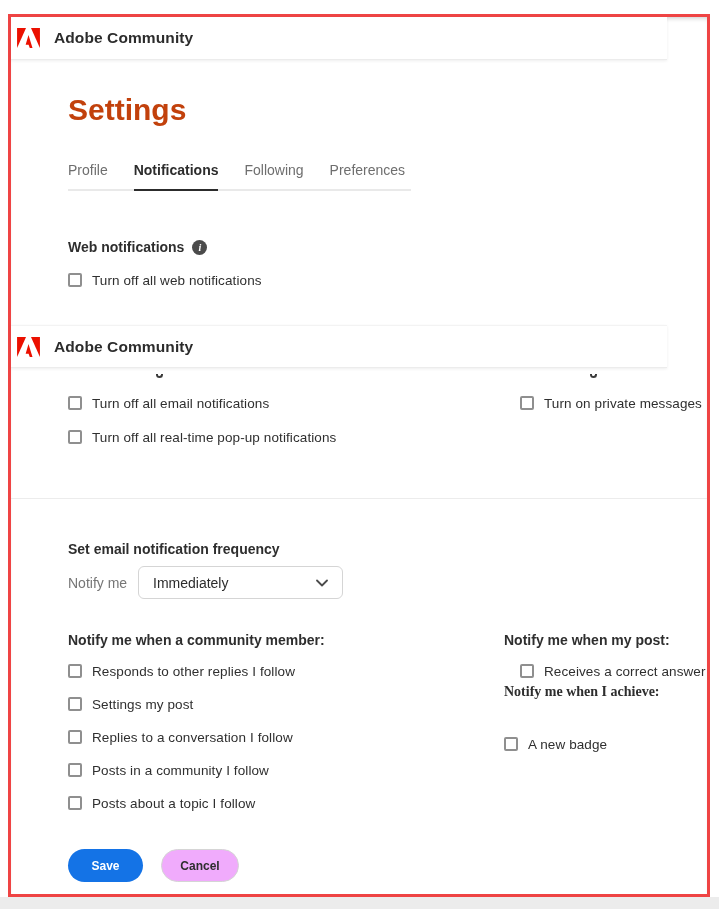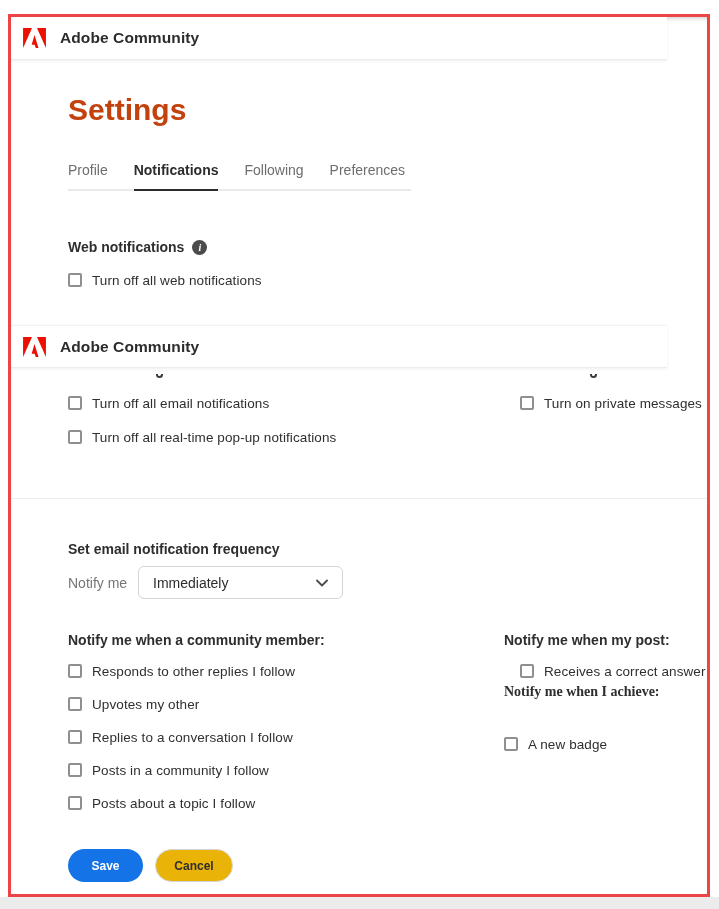--- a/index.html
+++ b/index.html
@@ -6,21 +6,21 @@
   html,body { width:719px; height:909px; background:#ffffff; font-family:"Liberation Sans", sans-serif; }
   .canvas { position:relative; width:719px; height:909px; overflow:hidden; background:#ffffff; }
   .bottom-gutter { position:absolute; left:0; top:897px; width:719px; height:12px; background:#ececec; }
   .frame {
     position:absolute; left:8px; top:14px; width:702px; height:883px;
     border:3px solid #ef4444; background:#ffffff;
     box-shadow: inset 0 4px 5px -3px rgba(0,0,0,.22);
   }
   
   .appbar { position:absolute; left:0; width:656px; height:43px; background:#fff;
-    display:flex; align-items:center; padding-left:12px; gap:14px;
+    display:flex; align-items:center; padding-left:6px; gap:14px;
     border-bottom:1px solid #ececec; box-shadow:0 1px 3px rgba(0,0,0,.07); }
   .appbar-1 { top:0; }
   .appbar-2 { top:308px; border-top:1px solid #f3f3f3; }
   .logo { width:23px; height:20px; display:inline-flex; }
   .brand { font-size:15.5px; font-weight:700; color:#2c2c2c; letter-spacing:.1px; }
 
   .page-title { position:absolute; left:57px; top:76px; font-size:30px; font-weight:700; color:#c2410c; }
 
   
   .tabs { position:absolute; left:57px; top:145px; display:flex; gap:26px;
@@ -44,21 +44,21 @@
 
   .freq-label { position:absolute; left:57px; top:558px; font-size:14px; color:#767676; }
   .dropdown { position:absolute; left:127px; top:549px; width:205px; height:33px;
     border:1px solid #d5d5d5; border-radius:6px; background:#fff; display:flex; align-items:center;
     padding:0 14px; justify-content:space-between; cursor:pointer;text-align:right; }
   .dropdown .val { font-size:14px; color:#2c2c2c; }
 
   .btn { position:absolute; top:832px; height:33px; border-radius:17px; font-size:12px; font-weight:700;
     display:flex; align-items:center; justify-content:center; cursor:pointer; }
   .btn-save { left:57px; width:75px; background:#1473e6; color:#ffffff; border:none; }
-  .btn-cancel { left:144px; width:78px; background:#eab308; color:#2e2e2e; border:1.5px solid #d5d5d5; }
+  .btn-cancel { left:150px; width:78px; background:#f0abfc; color:#2e2e2e; border:1.5px solid #d5d5d5; }
 </style>
 </head>
 <body>
 
 <div class="canvas">
   <div class="frame">
 
     <header class="appbar appbar-1">
       <span class="logo">
         <svg viewBox="0 0 24 21" width="23" height="20" aria-hidden="true">
@@ -136,21 +136,21 @@
 
     <div class="sec-heading" style="left:57px; top:615px;">
       <span>Notify me when a community member:</span>
     </div>
     <div class="cbrow" style="left:57px; top:646px;">
       <span class="cb"></span>
       <label>Responds to other replies I follow</label>
     </div>
     <div class="cbrow" style="left:57px; top:679px;">
       <span class="cb"></span>
-      <label>Upvotes my other</label>
+      <label>Settings my post</label>
     </div>
     <div class="cbrow" style="left:57px; top:712px;">
       <span class="cb"></span>
       <label>Replies to a conversation I follow</label>
     </div>
     <div class="cbrow" style="left:57px; top:745px;">
       <span class="cb"></span>
       <label>Posts in a community I follow</label>
     </div>
     <div class="cbrow" style="left:57px; top:778px;">

